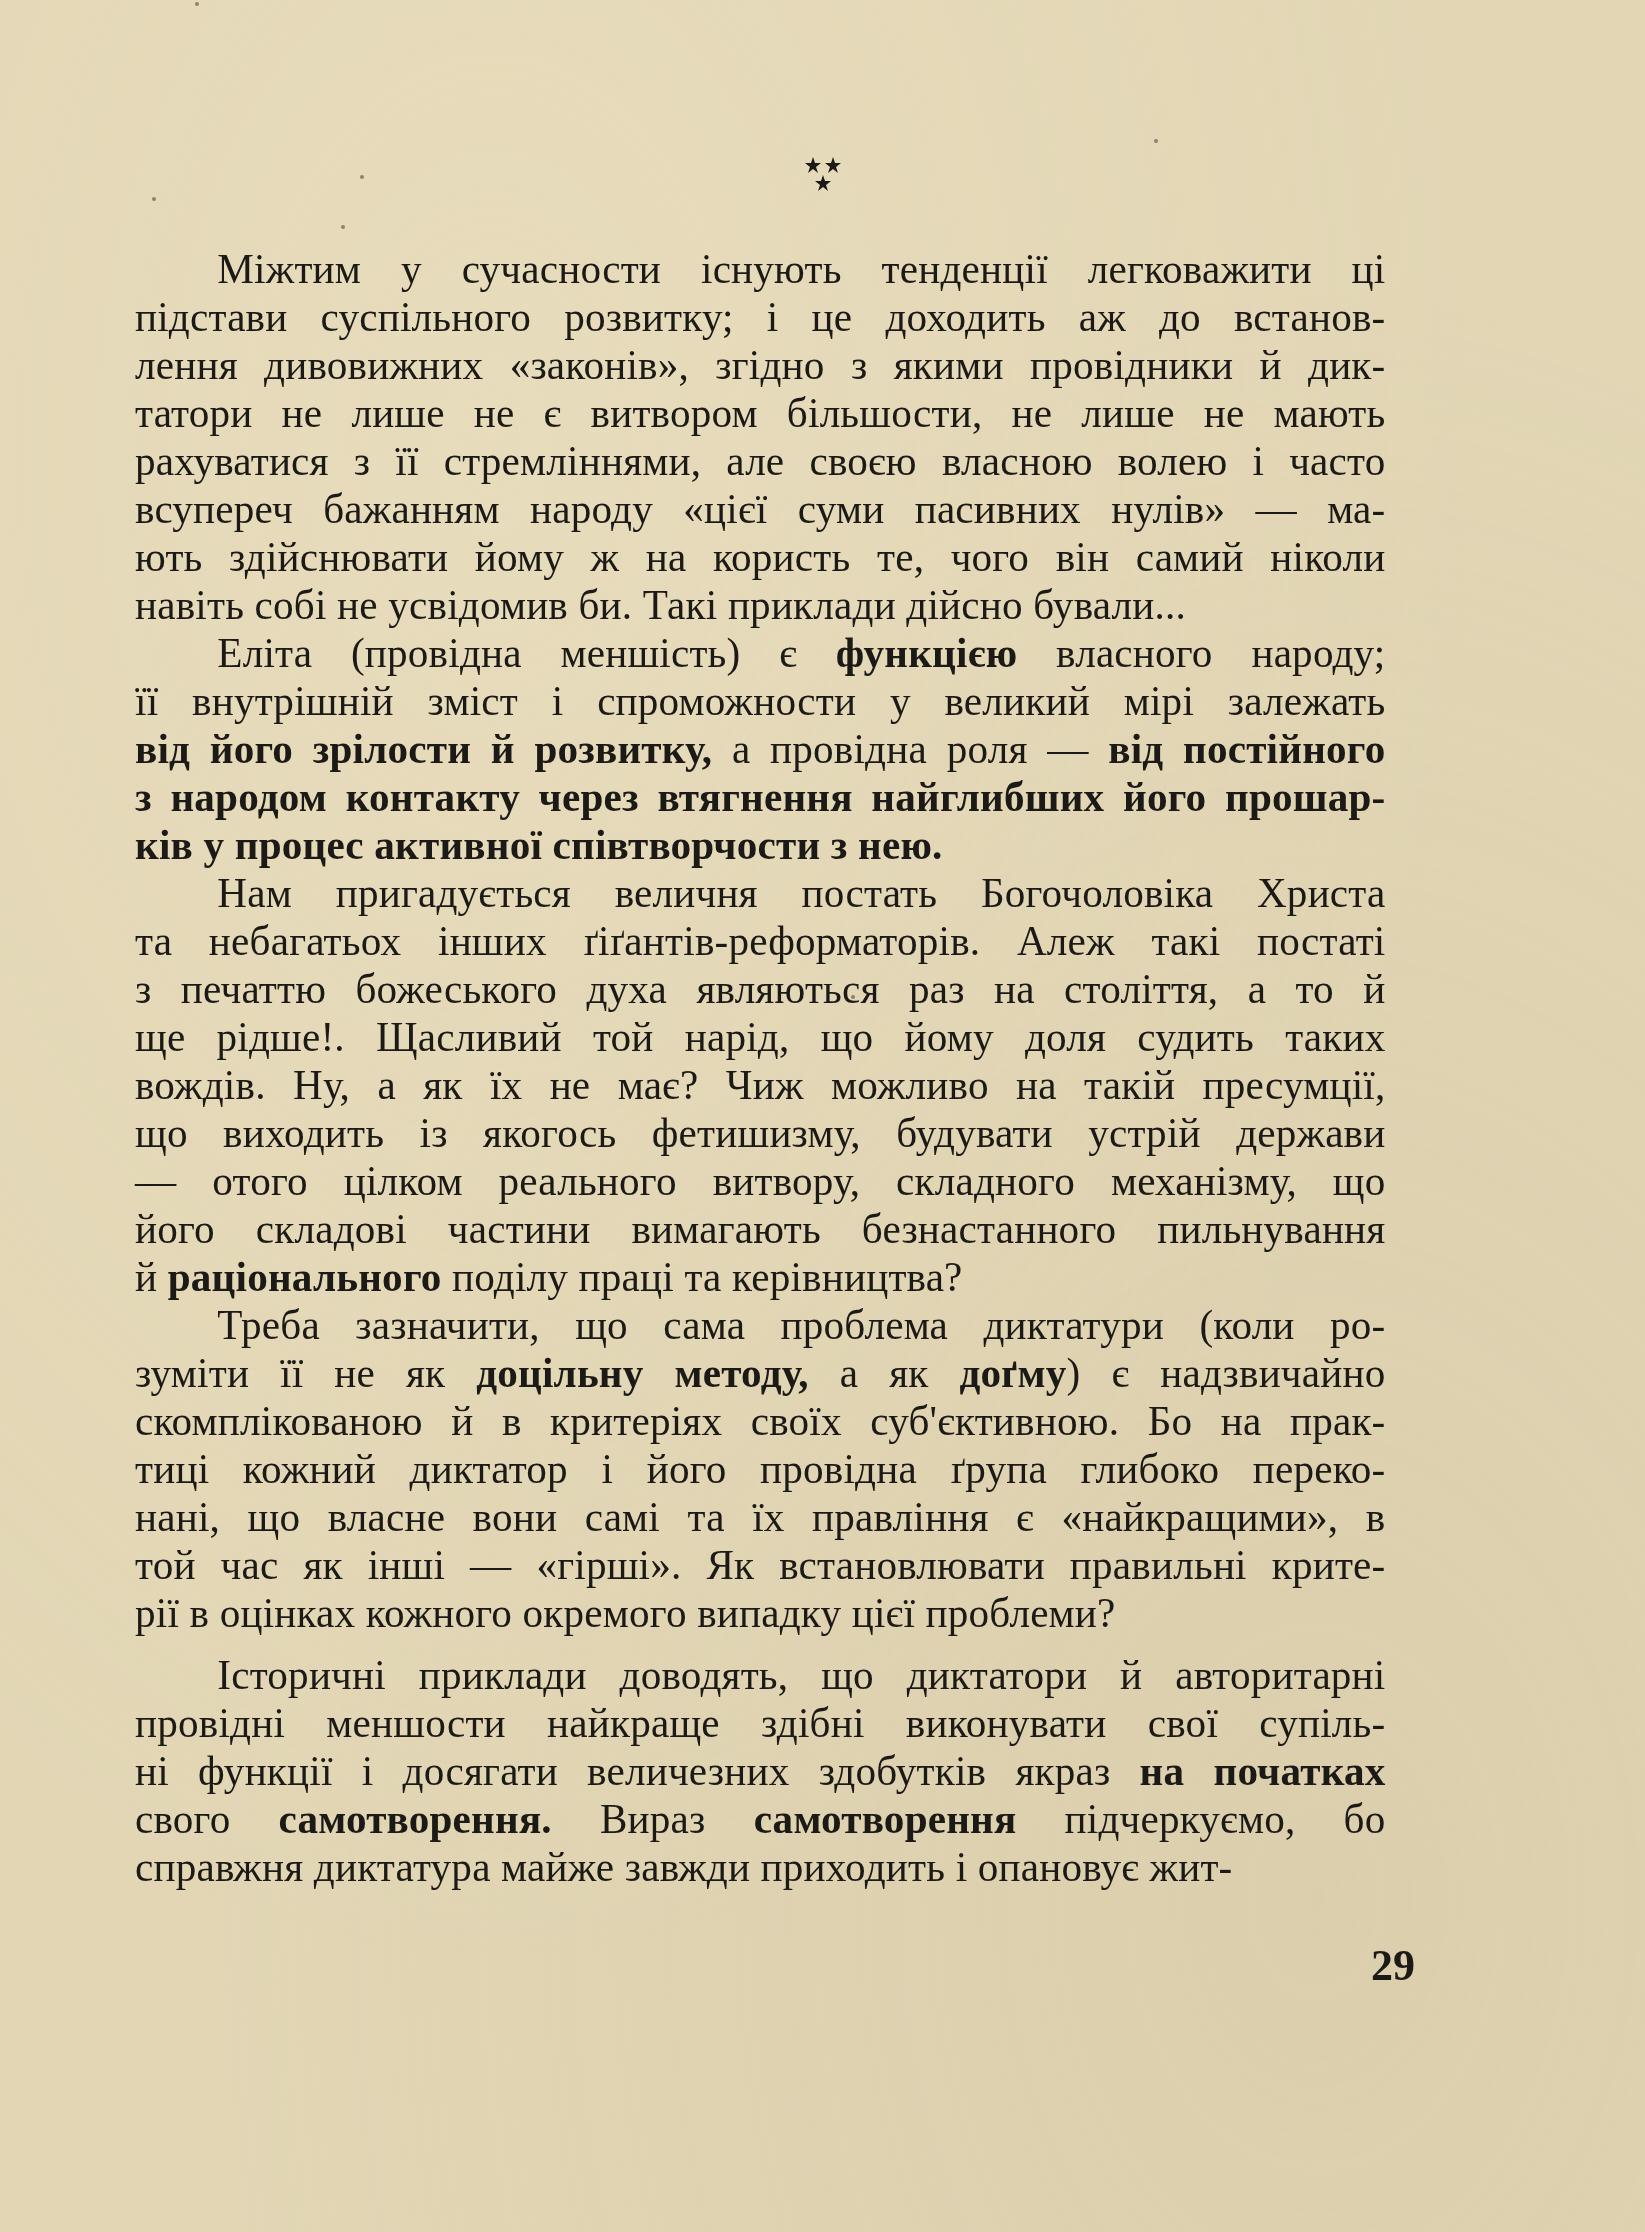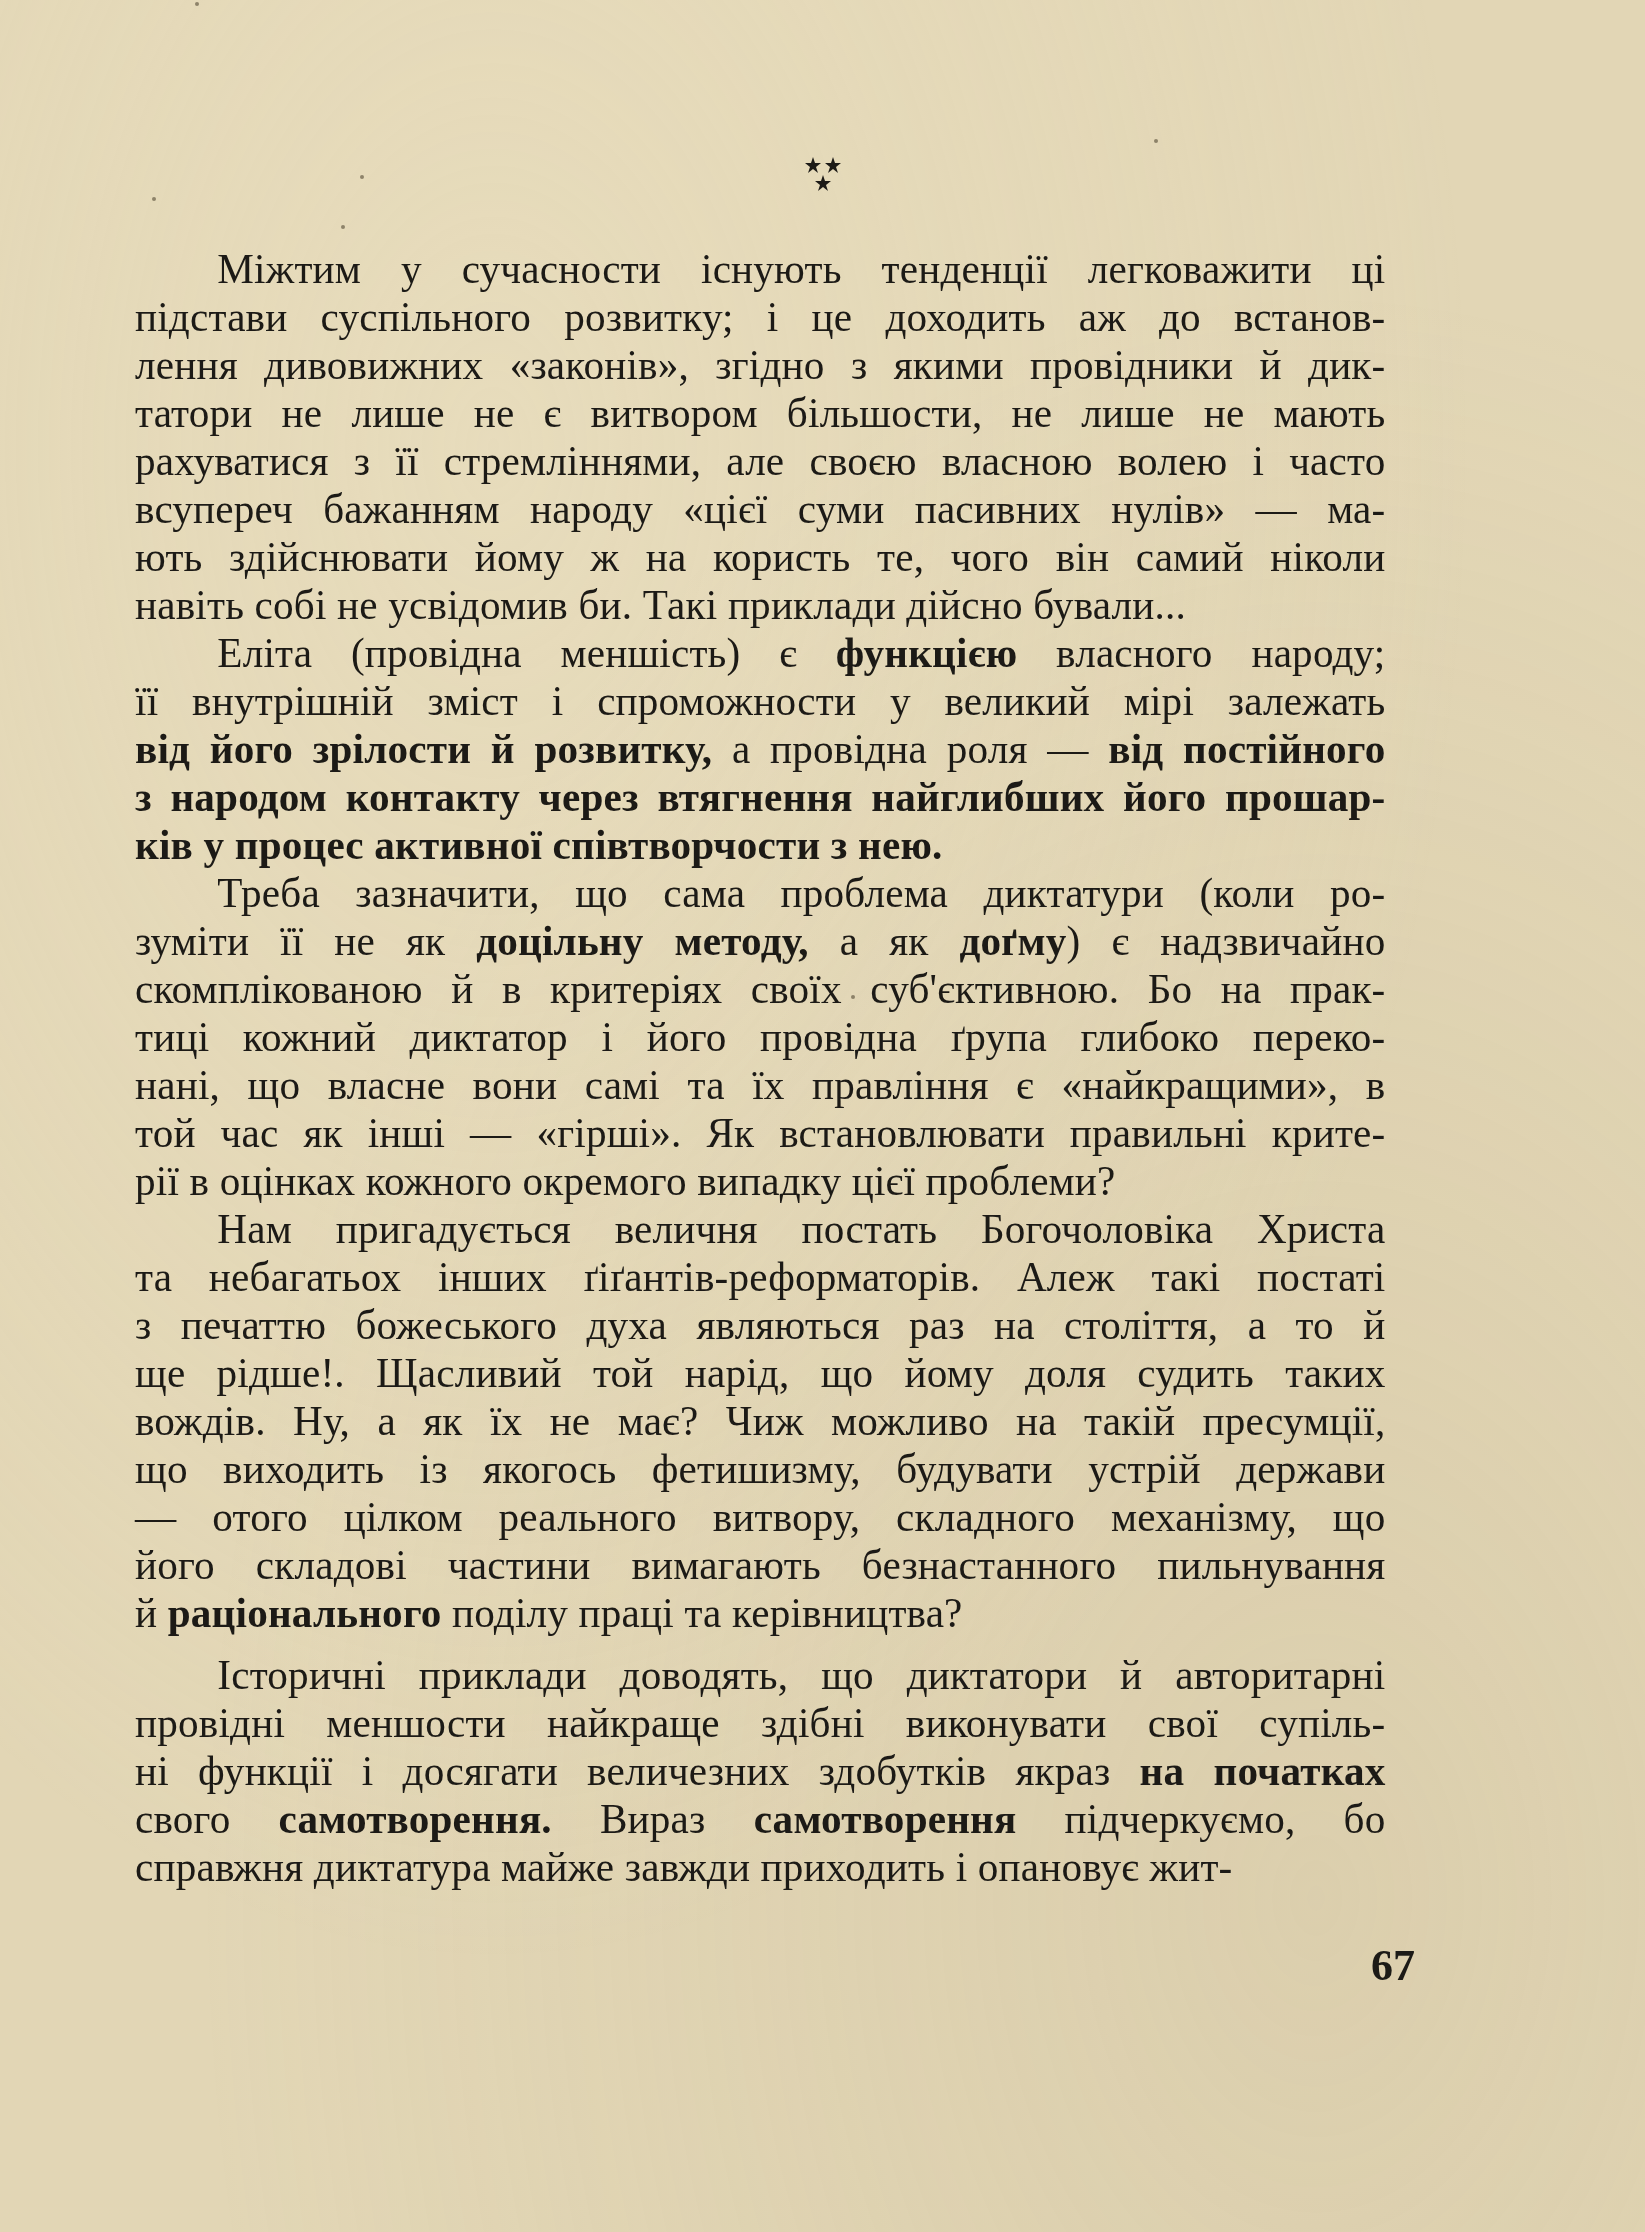--- a/index.html
+++ b/index.html
@@ -114,49 +114,49 @@
         <div class="line last"><span>навіть собі не усвідомив би. Такі приклади дійсно бували...</span></div>
       </div>
       <div>
         <div class="line indent"><span>Еліта (провідна меншість) є </span><span class="seg-bold">функцією</span><span> власного народу;</span></div>
         <div class="line"><span>її внутрішній зміст  і спроможности у великий мірі залежать</span></div>
         <div class="line"><span class="seg-bold">від його зрілости й розвитку,</span><span> а провідна роля — </span><span class="seg-bold">від постійного</span></div>
         <div class="line"><span class="seg-bold">з народом контакту через втягнення найглибших його прошар-</span></div>
         <div class="line last"><span class="seg-bold">ків у процес активної співтворчости з нею.</span></div>
       </div>
       <div>
-        <div class="line indent"><span>Треба зазначити, що сама проблема диктатури (коли ро-</span></div>
-        <div class="line"><span>зуміти її не як </span><span class="seg-bold">доцільну методу,</span><span> а як </span><span class="seg-bold">доґму</span><span>) є надзвичайно</span></div>
-        <div class="line"><span>скомплікованою й в критеріях своїх суб'єктивною. Бо на прак-</span></div>
-        <div class="line"><span>тиці кожний диктатор і його провідна ґрупа глибоко переко-</span></div>
-        <div class="line"><span>нані, що власне вони самі та їх правління є «найкращими», в</span></div>
-        <div class="line"><span>той час як інші — «гірші». Як встановлювати правильні крите-</span></div>
-        <div class="line last"><span>рії в оцінках кожного окремого випадку цієї проблеми?</span></div>
-      </div>
-      <div>
         <div class="line indent"><span>Нам пригадується величня постать Богочоловіка Христа</span></div>
         <div class="line"><span>та небагатьох інших ґіґантів-реформаторів. Алеж такі постаті</span></div>
         <div class="line"><span>з печаттю божеського духа являються раз на століття, а то й</span></div>
         <div class="line"><span>ще рідше!. Щасливий той нарід, що йому доля судить таких</span></div>
         <div class="line"><span>вождів. Ну, а як їх не має? Чиж можливо на такій пресумції,</span></div>
         <div class="line"><span>що виходить із якогось фетишизму, будувати устрій держави</span></div>
         <div class="line"><span>— отого цілком реального витвору, складного механізму, що</span></div>
         <div class="line"><span>його складові частини вимагають безнастанного пильнування</span></div>
         <div class="line last"><span>й </span><span class="seg-bold">раціонального</span><span> поділу праці та керівництва?</span></div>
       </div>
       <div>
+        <div class="line indent"><span>Треба зазначити, що сама проблема диктатури (коли ро-</span></div>
+        <div class="line"><span>зуміти її не як </span><span class="seg-bold">доцільну методу,</span><span> а як </span><span class="seg-bold">доґму</span><span>) є надзвичайно</span></div>
+        <div class="line"><span>скомплікованою й в критеріях своїх суб'єктивною. Бо на прак-</span></div>
+        <div class="line"><span>тиці кожний диктатор і його провідна ґрупа глибоко переко-</span></div>
+        <div class="line"><span>нані, що власне вони самі та їх правління є «найкращими», в</span></div>
+        <div class="line"><span>той час як інші — «гірші». Як встановлювати правильні крите-</span></div>
+        <div class="line last"><span>рії в оцінках кожного окремого випадку цієї проблеми?</span></div>
+      </div>
+      <div>
         <div class="line indent gap-before"><span>Історичні приклади доводять, що диктатори й авторитарні</span></div>
         <div class="line"><span>провідні меншости найкраще здібні виконувати свої супіль-</span></div>
         <div class="line"><span>ні функції і досягати величезних здобутків якраз </span><span class="seg-bold">на початках</span></div>
         <div class="line"><span>свого </span><span class="seg-bold">самотворення.</span><span>  Вираз </span><span class="seg-bold">самотворення</span><span> підчеркуємо, бо</span></div>
         <div class="line last"><span>справжня диктатура майже завжди приходить і опановує жит-</span></div>
       </div>
     </div>
 
-  <div class="page-number">67</div>
+  <div class="page-number">29</div>
 
   <span class="speck" style="left:195px;top:2px;"></span>
   <span class="speck" style="left:152px;top:197px;"></span>
   <span class="speck" style="left:360px;top:175px;"></span>
   <span class="speck" style="left:341px;top:225px;"></span>
   <span class="speck" style="left:1154px;top:139px;"></span>
   <span class="speck" style="left:851px;top:995px;"></span>
 </div>
 
 

